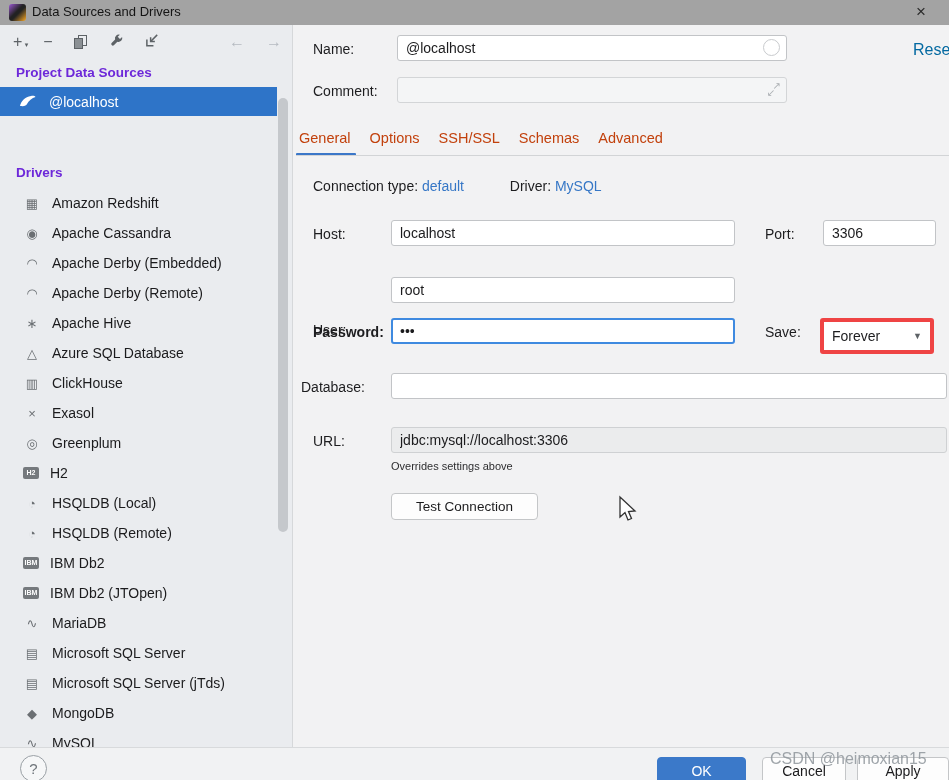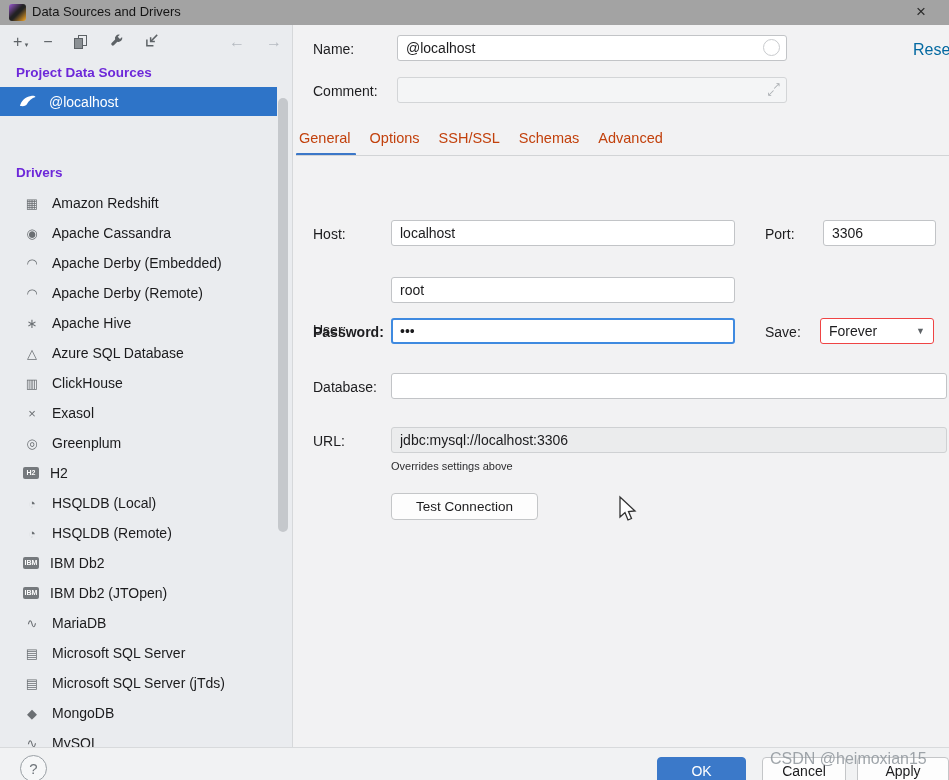--- a/index.html
+++ b/index.html
@@ -59,22 +59,22 @@
   .tabs { position:absolute; left:4px; top:105px; display:flex; gap:17px; font-size:14.5px; color:#c2410c; }
   .tab { padding:0 1px; cursor:pointer; }
   .tab-underline { position:absolute; left:2px; top:128px; width:60px; height:3px; background:#3b77c8; border-radius:1px; }
   .tabs-sep { position:absolute; left:2px; top:130px; right:0; height:1px; background:#d2d4d6; }
   .conn-row { position:absolute; left:19px; top:153px; font-size:14px; }
   .conn-row .lk { color:#3677c6; }
   .conn-row .gap { display:inline-block; width:38px; }
   .focus-input { border:2px solid #3f8ae0 !important; padding:0 7px; }
   .url-input { background:#ebeced !important; border-color:#cfd1d3 !important; }
   .hint { position:absolute; left:97px; top:435px; font-size:11px; color:#2e2e30; }
-  .select-box { position:absolute; left:526px; top:293px; width:114px; height:26px; background:#ffffff;
-    border:1px solid #ef4444; border-radius:3px; display:flex; align-items:center;
+  .select-box { position:absolute; left:526px; top:293px; width:114px; height:36px; background:#ffffff;
+    border:4px solid #ef4444; border-radius:3px; display:flex; align-items:center;
     padding:0 8px; font-size:14px; justify-content:space-between; cursor:pointer; }
   .select-box .caret { color:#5d6266; font-size:9px; }
   .test-btn { position:absolute; left:97px; top:468px; width:147px; height:27px; background:#fdfdfd;
     border:1px solid #c4c6c8; border-radius:4px; font-family:inherit; font-size:13.5px; color:#1b1b1d; cursor:pointer; }
   .cursor-svg { position:absolute; left:322px; top:470px; z-index:8; pointer-events:none; }
   
   .bottombar { position:absolute; left:0; top:747px; width:949px; height:33px;
     background:#f1f2f3; border-top:1px solid #d8dadc; z-index:9; }
   .help-btn { position:absolute; left:20px; top:7px; width:27px; height:27px; border:1px solid #9aa0a5;
     border-radius:50%; color:#6f757b; font-size:15px; text-align:center; line-height:25px; background:#f6f7f8; cursor:pointer; }
@@ -236,38 +236,45 @@
     <div class="tabs">
       <span class="tab">General</span>
       <span class="tab">Options</span>
       <span class="tab">SSH/SSL</span>
       <span class="tab">Schemas</span>
       <span class="tab">Advanced</span>
     </div>
     <div class="tab-underline"></div>
     <div class="tabs-sep"></div>
 
+    <div class="conn-row">
+      <span>Connection type:</span>
+      <span class="lk">default</span>
+      <span class="gap"></span>
+      <span>Driver:</span>
+      <span class="lk">MySQL</span>
+    </div>
 
     <div class="flabel" style="left:19px; top:201px;">Host:</div>
     <input class="tinput" style="left: 97px; top: 195px; width: 344px;" value="localhost">
     <div class="flabel" style="left:471px; top:201px;">Port:</div>
     <input class="tinput" style="left: 529px; top: 195px; width: 113px;" value="3306">
 
     <div class="flabel" style="left:19px; top:258px;margin-top:39px;">User:</div>
     <input class="tinput" style="left: 97px; top: 252px; width: 344px;" value="root">
 
     <div class="flabel" style="left:19px; top:299px;font-weight:bold;">Password:</div>
     <input class="tinput focus-input" style="left: 97px; top: 293px; width: 344px;" value="•••">
     <div class="flabel" style="left:471px; top:299px;">Save:</div>
     <div class="select-box">
       <span>Forever</span>
       <span class="caret">▼</span>
     </div>
 
-    <div class="flabel" style="left:19px; top:354px;">Database:</div>
+    <div class="flabel" style="left:7px; top:354px;">Database:</div>
     <input class="tinput" style="left: 97px; top: 348px; width: 556px;" value="">
 
     <div class="flabel" style="left:19px; top:408px;">URL:</div>
     <input class="tinput url-input" style="left: 97px; top: 402px; width: 556px;" value="jdbc:mysql://localhost:3306">
     <div class="hint">Overrides settings above</div>
 
     <button class="test-btn">Test Connection</button>
 
     <svg class="cursor-svg" width="22" height="30" viewBox="0 0 22 30">
       <path d="M4 2 L4 22 L9 17.5 L12 25 L15.5 23.5 L12.5 16.5 L19 16 Z" fill="#ffffff" stroke="#333333" stroke-width="1.3"></path>

